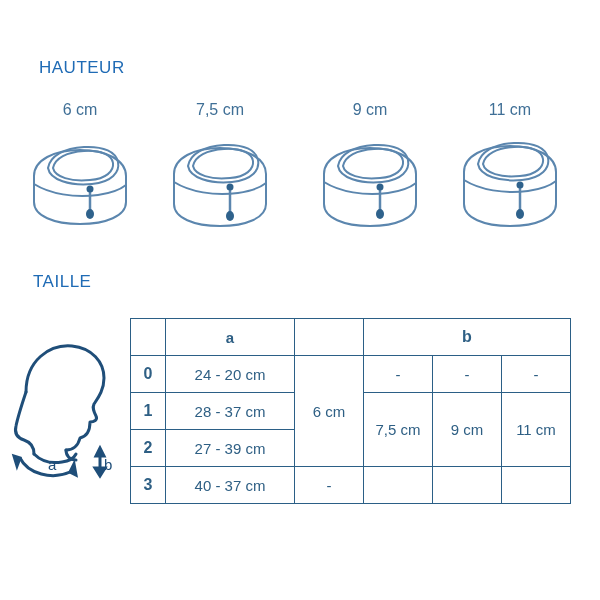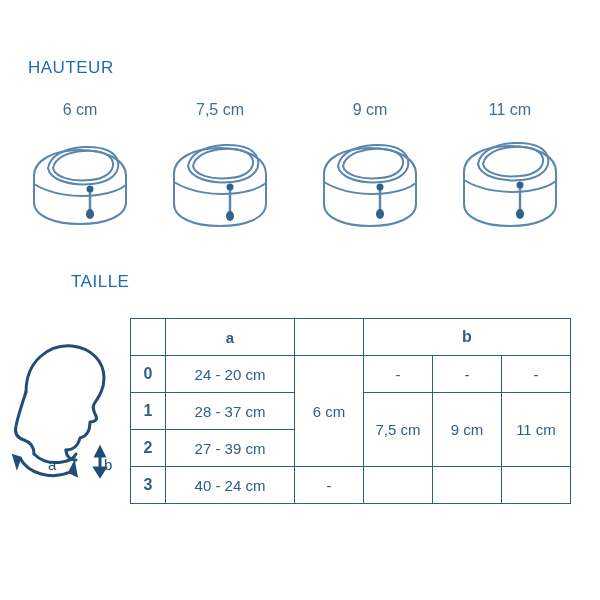--- a/index.html
+++ b/index.html
@@ -16,22 +16,22 @@
     overflow: hidden;
   }
 
   .section-title {
     position: absolute;
     font-size: 17px;
     letter-spacing: 0.5px;
     color: #1f6bb5;
     font-weight: 400;
   }
-  #title-hauteur { left: 28px; top: 58px; }
-  #title-taille  { left: 33px; top: 272px; margin-left: 38px; }
+  #title-hauteur { left: 39px; top: 58px; }
+  #title-taille  { left: 33px; top: 272px; }
 
   
   .collar-row {
     position: absolute;
     left: 0;
     top: 100px;
     width: 600px;
     height: 140px;
   }
   .collar-cell {
@@ -213,20 +213,20 @@
       <td class="bcell" rowspan="2">7,5 cm</td>
       <td class="bcell" rowspan="2">9 cm</td>
       <td class="bcell" rowspan="2">11 cm</td>
     </tr>
     <tr>
       <td class="rowlab">2</td>
       <td class="acol">27 - 39 cm</td>
     </tr>
     <tr>
       <td class="rowlab">3</td>
-      <td class="acol">40 - 24 cm</td>
+      <td class="acol">40 - 37 cm</td>
       <td class="bcell">-</td>
       <td class="bcell"></td>
       <td class="bcell"></td>
       <td class="bcell"></td>
     </tr>
   </tbody>
 </table>
 
 </body></html>

